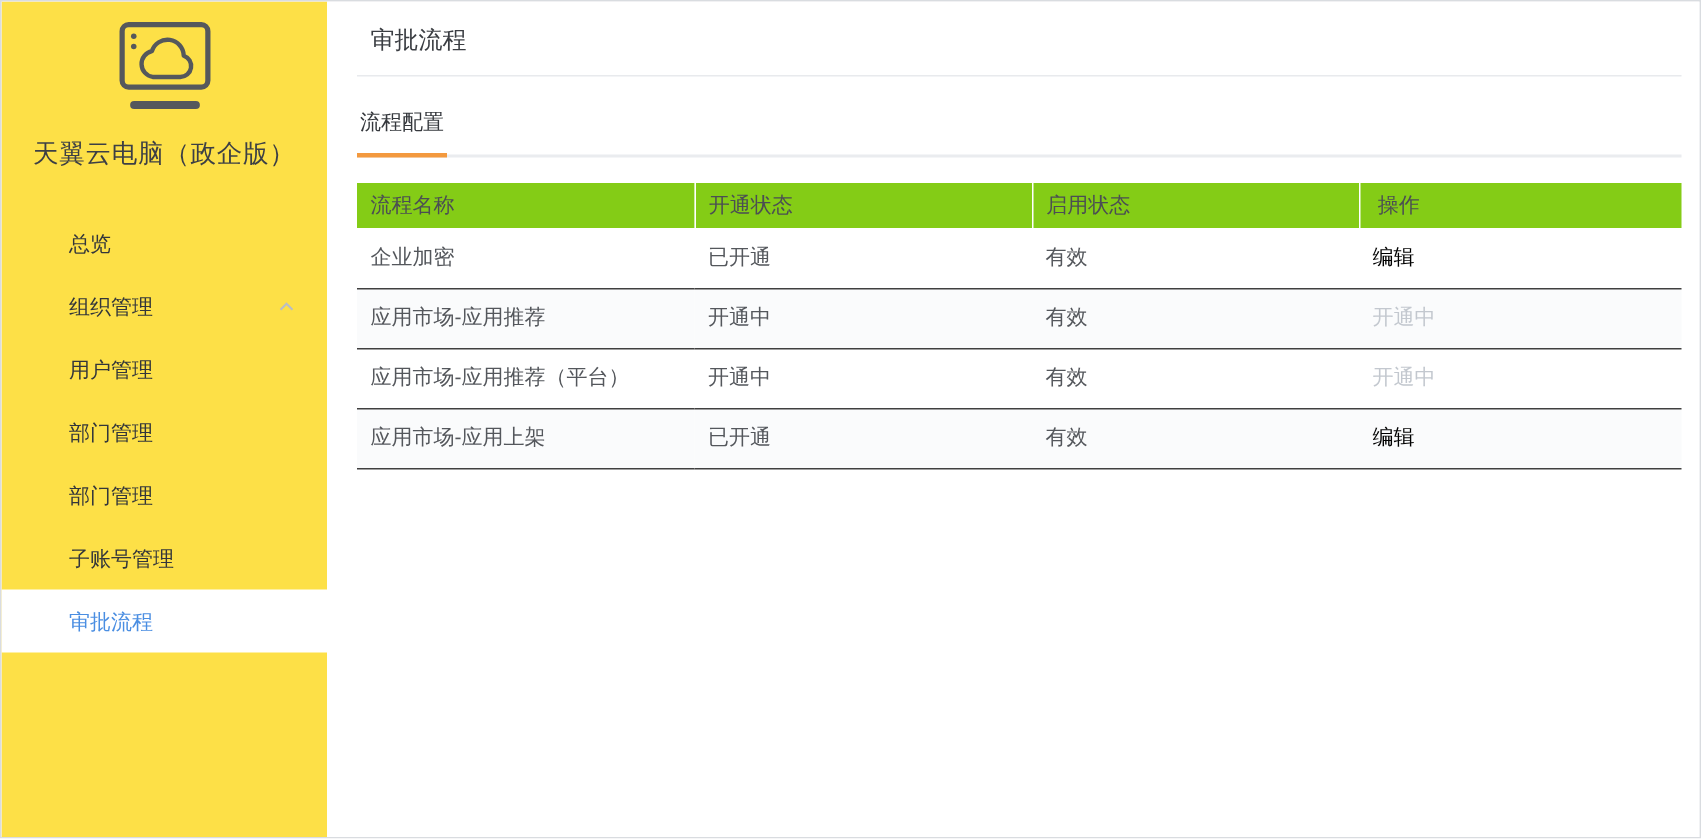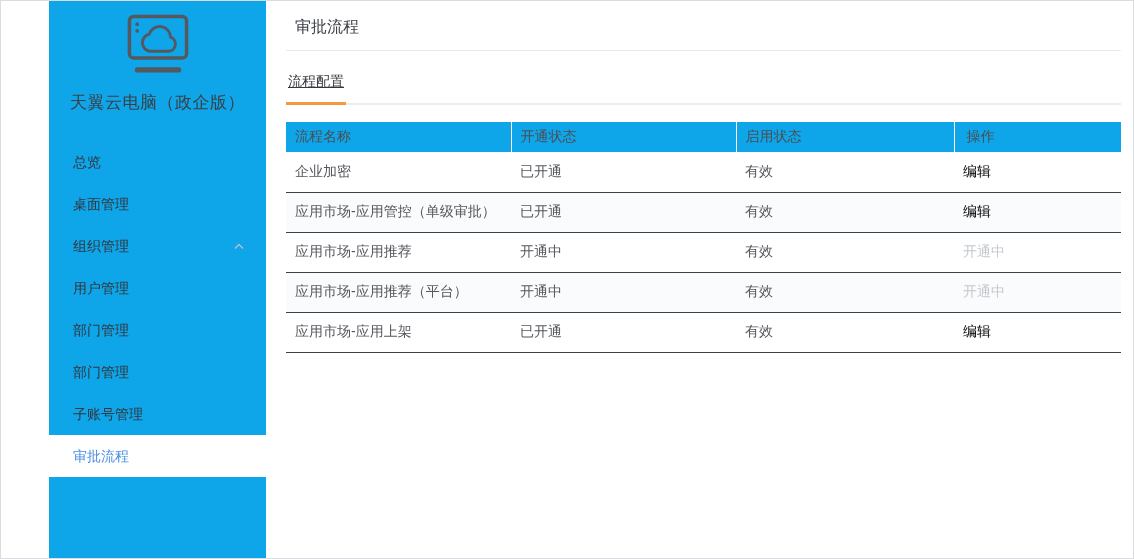--- a/index.html
+++ b/index.html
@@ -12,38 +12,37 @@
     width: 1134px; height: 559px;
     border: 1px solid #d9dce0;
     display: flex;
     background: #ffffff;
     overflow: hidden;
   }
   
   .sidebar {
     flex: 0 0 217px;
     width: 217px;
-    background: #0ea5e9;
+    background: #fde047;
     height: 100%;
-    margin-left: 48px;
   }
   .logo-wrap { display: flex; justify-content: center; padding-top: 12px; }
   .app-title {
     margin-top: 14px;
     text-align: center;
     font-size: 17px;
     color: #3c3f45;
     letter-spacing: 0.5px;
   }
   .menu { margin-top: 27px; list-style: none; }
   .menu-item {
     position: relative;
     height: 42px;
     line-height: 42px;
-    padding-left: 24px;
+    padding-left: 45px;
     font-size: 14px;
     color: #33363b;
     cursor: pointer;
     white-space: nowrap;
   }
   .menu-item.level2 { }
   .menu-item.active { background: #ffffff; color: #4a8ee2; }
   .chevron {
     position: absolute;
     right: 22px; top: 50%;
@@ -70,29 +69,29 @@
     border-bottom: 2px solid #eaecef;
   }
   .tab {
     padding: 22px 2px 11px 2px;
     font-size: 14px;
     color: #35383d;
     cursor: pointer;
     margin-bottom: -2px;
     border-bottom: 3px solid transparent;
   }
-  .tab.active { border-bottom-color: #f3993e; text-decoration: underline; }
+  .tab.active { border-bottom-color: #f3993e; }
   
   .table-wrap { margin-top: 17px; }
   table { width: 100%; border-collapse: collapse; table-layout: fixed; }
   col.c1 { width: 225px; }
   col.c2 { width: 225px; }
   col.c3 { width: 218px; }
   thead th {
-    background: #0ea5e9;
+    background: #84cc16;
     height: 30px;
     font-weight: normal;
     text-align: left;
     padding-left: 9px;
     font-size: 14px;
     color: #4b4e53;
     border-right: 1px solid #ffffff;
   }
   thead th:last-child { border-right: none; padding-left: 12px; }
   tbody td {
@@ -122,23 +121,20 @@
         <rect x="8" y="55" width="48" height="5.5" rx="2.75" fill="#55585c"></rect>
       </svg>
     </div>
     <div class="app-title">天翼云电脑（政企版）</div>
 
     <ul class="menu">
       <li class="menu-item">
         <span>总览</span>
       </li>
       <li class="menu-item">
-        <span>桌面管理</span>
-      </li>
-      <li class="menu-item">
         <span>组织管理</span>
         <svg class="chevron" viewBox="0 0 10 7">
           <polyline points="1,5.5 5,1.5 9,5.5" fill="none" stroke="#b9bdc5" stroke-width="1.4"></polyline>
         </svg>
       </li>
       <li class="menu-item level2">
         <span>用户管理</span>
       </li>
       <li class="menu-item level2">
         <span>部门管理</span>
@@ -182,28 +178,20 @@
         <tbody>
           <tr>
             <td>企业加密</td>
             <td>已开通</td>
             <td>有效</td>
             <td>
               <a class="edit-link">编辑</a>
             </td>
           </tr>
           <tr>
-            <td>应用市场-应用管控（单级审批）</td>
-            <td>已开通</td>
-            <td>有效</td>
-            <td>
-              <a class="edit-link">编辑</a>
-            </td>
-          </tr>
-          <tr>
             <td>应用市场-应用推荐</td>
             <td>开通中</td>
             <td>有效</td>
             <td>
               <span class="action-disabled">开通中</span>
             </td>
           </tr>
           <tr>
             <td>应用市场-应用推荐（平台）</td>
             <td>开通中</td>

